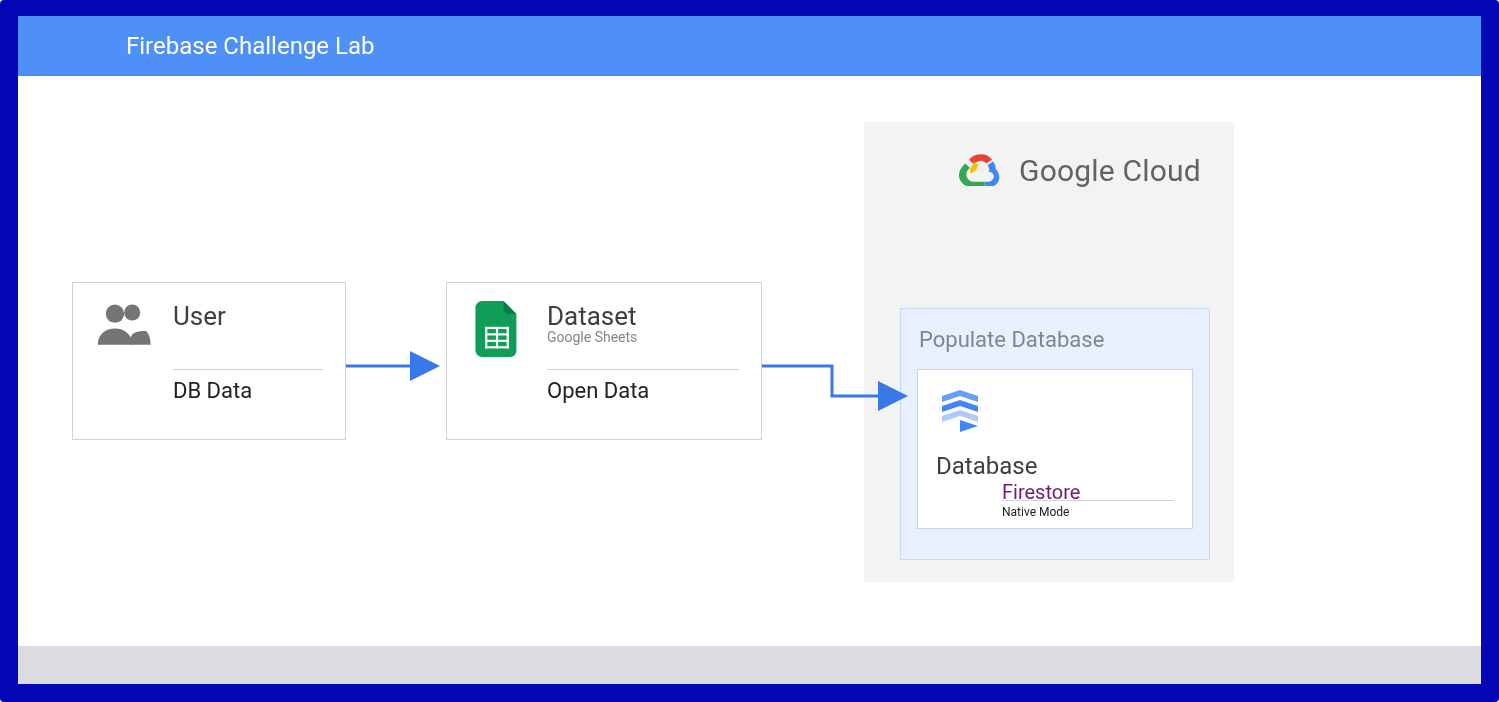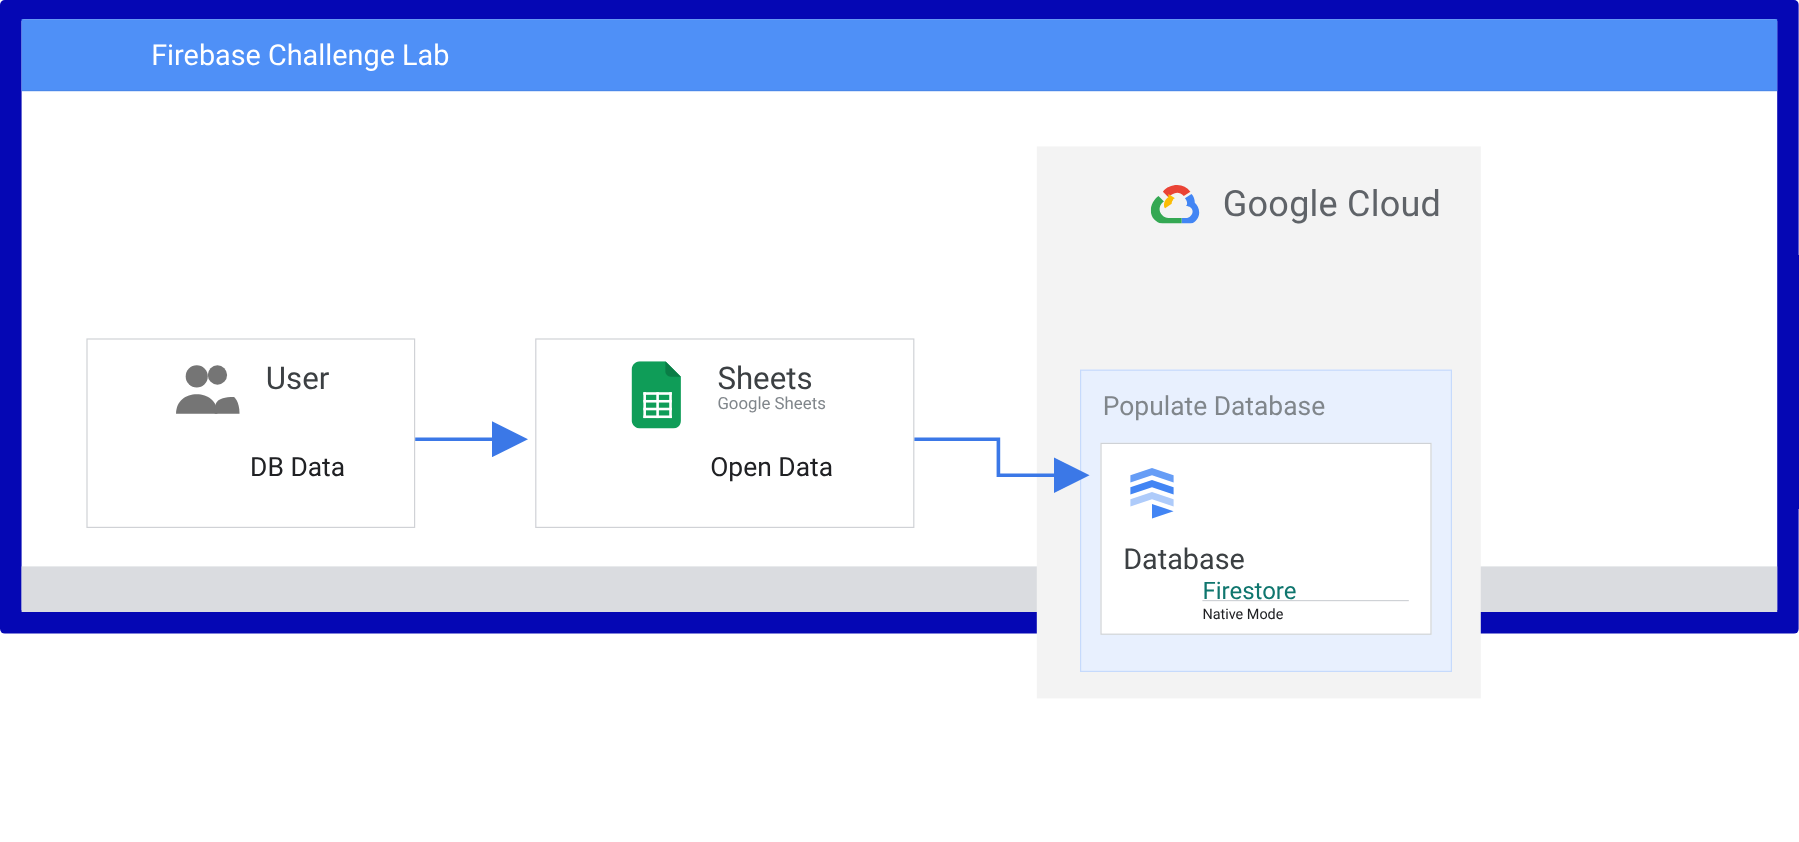--- a/index.html
+++ b/index.html
@@ -1,18 +1,18 @@
 <!DOCTYPE html>
 <html><head>
 <meta charset="utf-8">
 <style>
   * { box-sizing: border-box; margin: 0; padding: 0; }
   html, body { width: 1499px; height: 702px; font-family: "Google Sans", "Roboto", "Helvetica Neue", Arial, sans-serif; }
   .outer {
-    width: 1499px; height: 528px;
+    width: 1499px; height: 702px;
     background: #0507b4;
     padding: 16px 18px 18px 18px;
     border-radius: 4px;
   }
   .inner {
     width: 100%; height: 100%;
     background: #ffffff;
     border-radius: 2px;
     display: flex;
     flex-direction: column;
@@ -39,21 +39,20 @@
   }
 
   
   .card {
     position: absolute;
     background: #ffffff;
     border: 1px solid #d0d2d6;
     padding: 18px 22px 16px 22px;
     display: flex;
     flex-direction: column;
-    align-items: center;
   }
   .card-top {
     display: flex;
     align-items: flex-start;
     gap: 22px;
   }
   .card-icon {
     width: 56px; height: 56px;
     flex: none;
     display: flex; align-items: flex-start; justify-content: center;
@@ -97,21 +96,21 @@
     position: absolute;
     left: 16px; top: 60px;
     width: 276px; height: 160px;
     background: #ffffff;
     border: 1px solid #cfd2d6;
     padding: 16px 18px 10px 18px;
   }
   .db-top { display:flex; align-items:flex-start; gap:18px;flex-direction:column; }
   .db-icon { width:48px; height:48px; flex:none; }
   .db-title { font-size: 24px; color:#3c4043; }
-  .db-sub   { font-size: 20px; color:#0f766e; margin-top: 22px; margin-left: 66px; }
+  .db-sub   { font-size: 20px; color:#701a75; margin-top: 22px; margin-left: 66px; }
   .db-divider { border:none; border-top:1px solid #cfd2d6; margin: -4px 0 0 66px; }
   .db-note { font-size: 12px; color:#202124; margin-left: 66px; margin-top: 2px; }
 
   
   .arrow-svg { position:absolute; overflow:visible; }
 
 </style>
 </head>
 <body>
 
@@ -155,21 +154,21 @@
                 <rect x="9" y="30" width="22" height="2"></rect>
                 <rect x="9" y="36" width="22" height="2"></rect>
                 <rect x="9" y="42" width="22" height="2"></rect>
                 <rect x="9" y="24" width="2" height="20"></rect>
                 <rect x="19" y="24" width="2" height="20"></rect>
                 <rect x="29" y="24" width="2" height="20"></rect>
               </g>
             </svg>
           </div>
           <div class="card-titles">
-            <span class="card-title">Sheets</span>
+            <span class="card-title">Dataset</span>
             <span class="card-sub">Google Sheets</span>
           </div>
         </div>
         <hr class="card-divider">
         <span class="card-note">Open Data</span>
       </div>
 
       <div class="cloud-region">
         <div class="cloud-header">
           <span>

